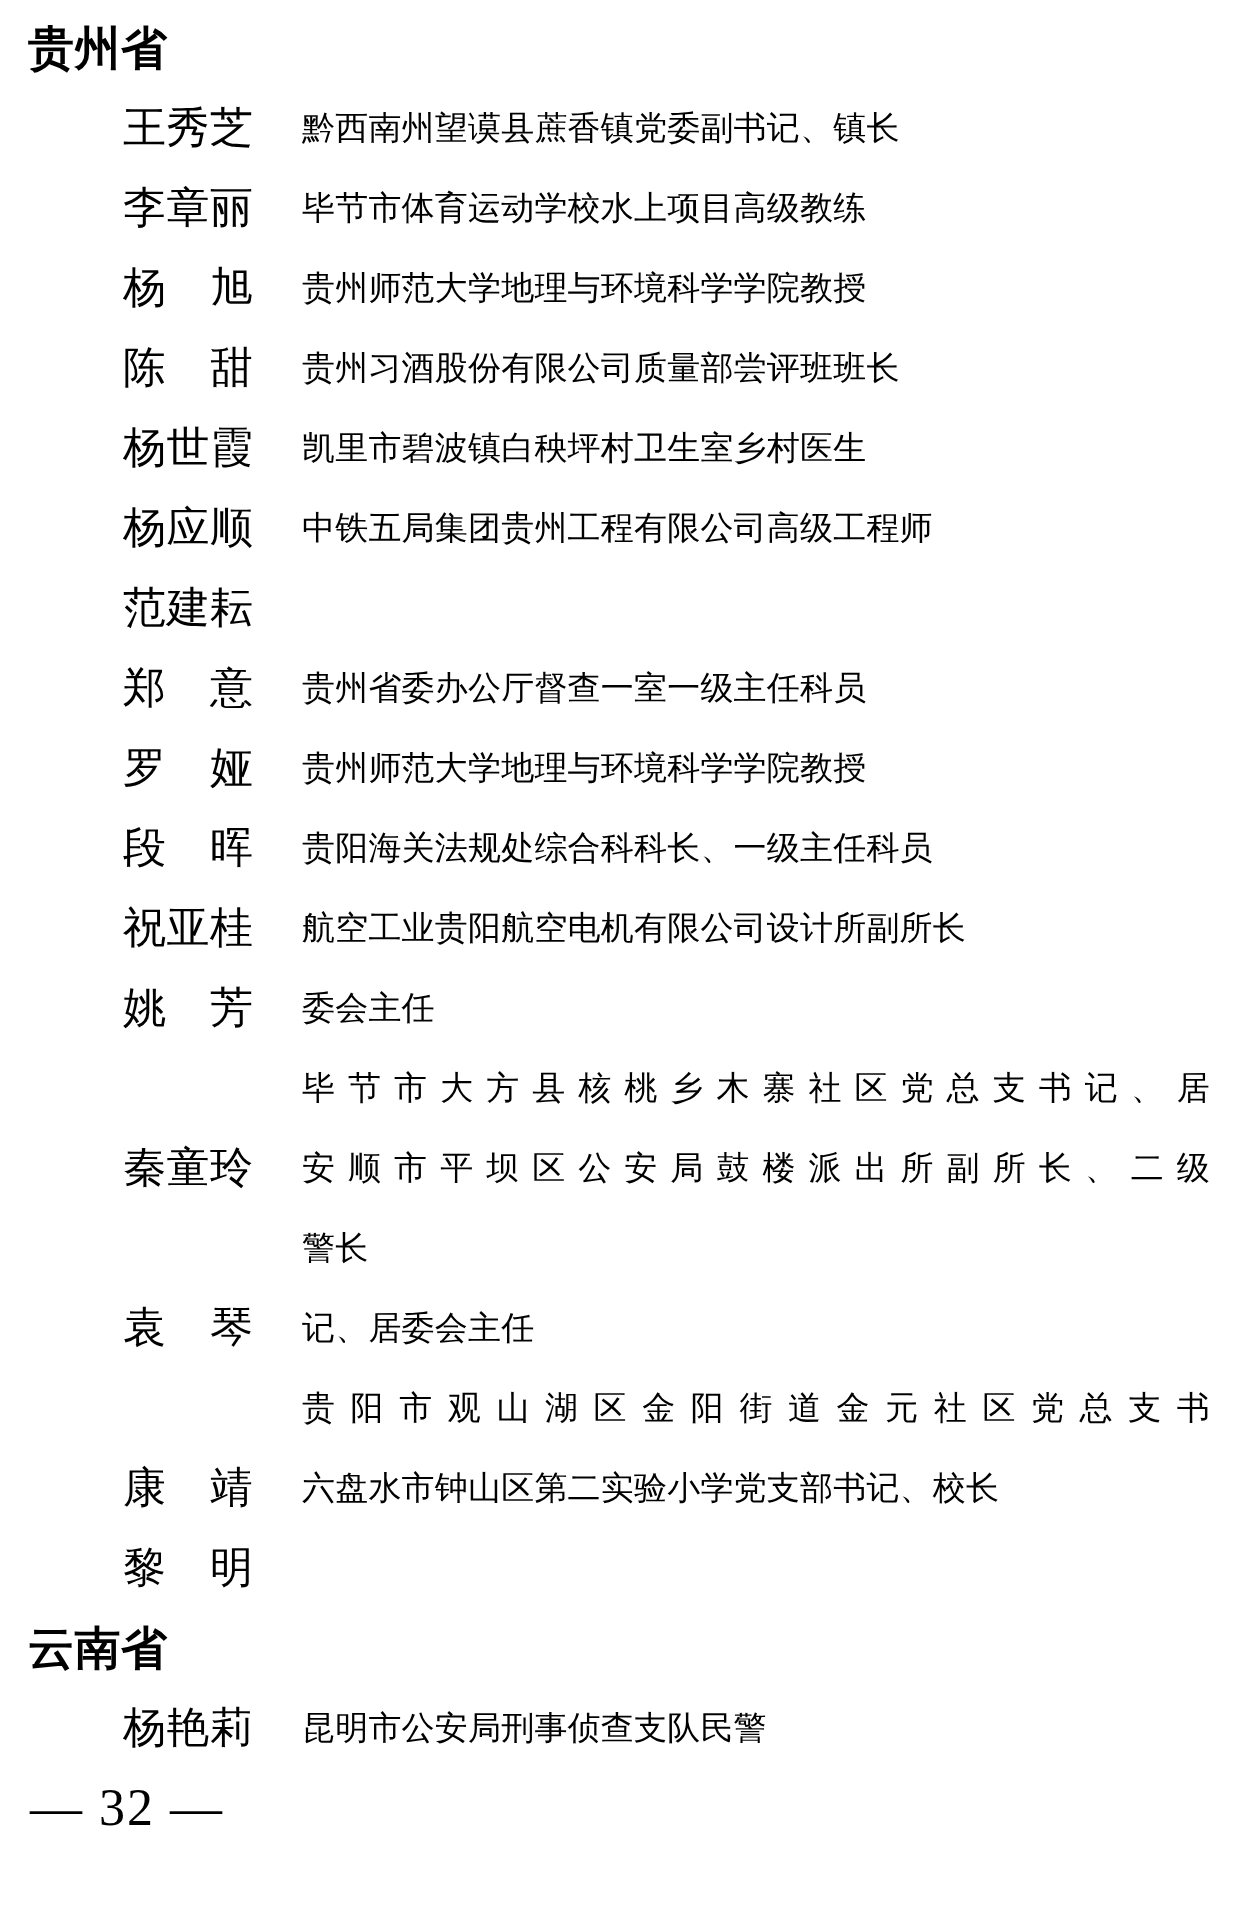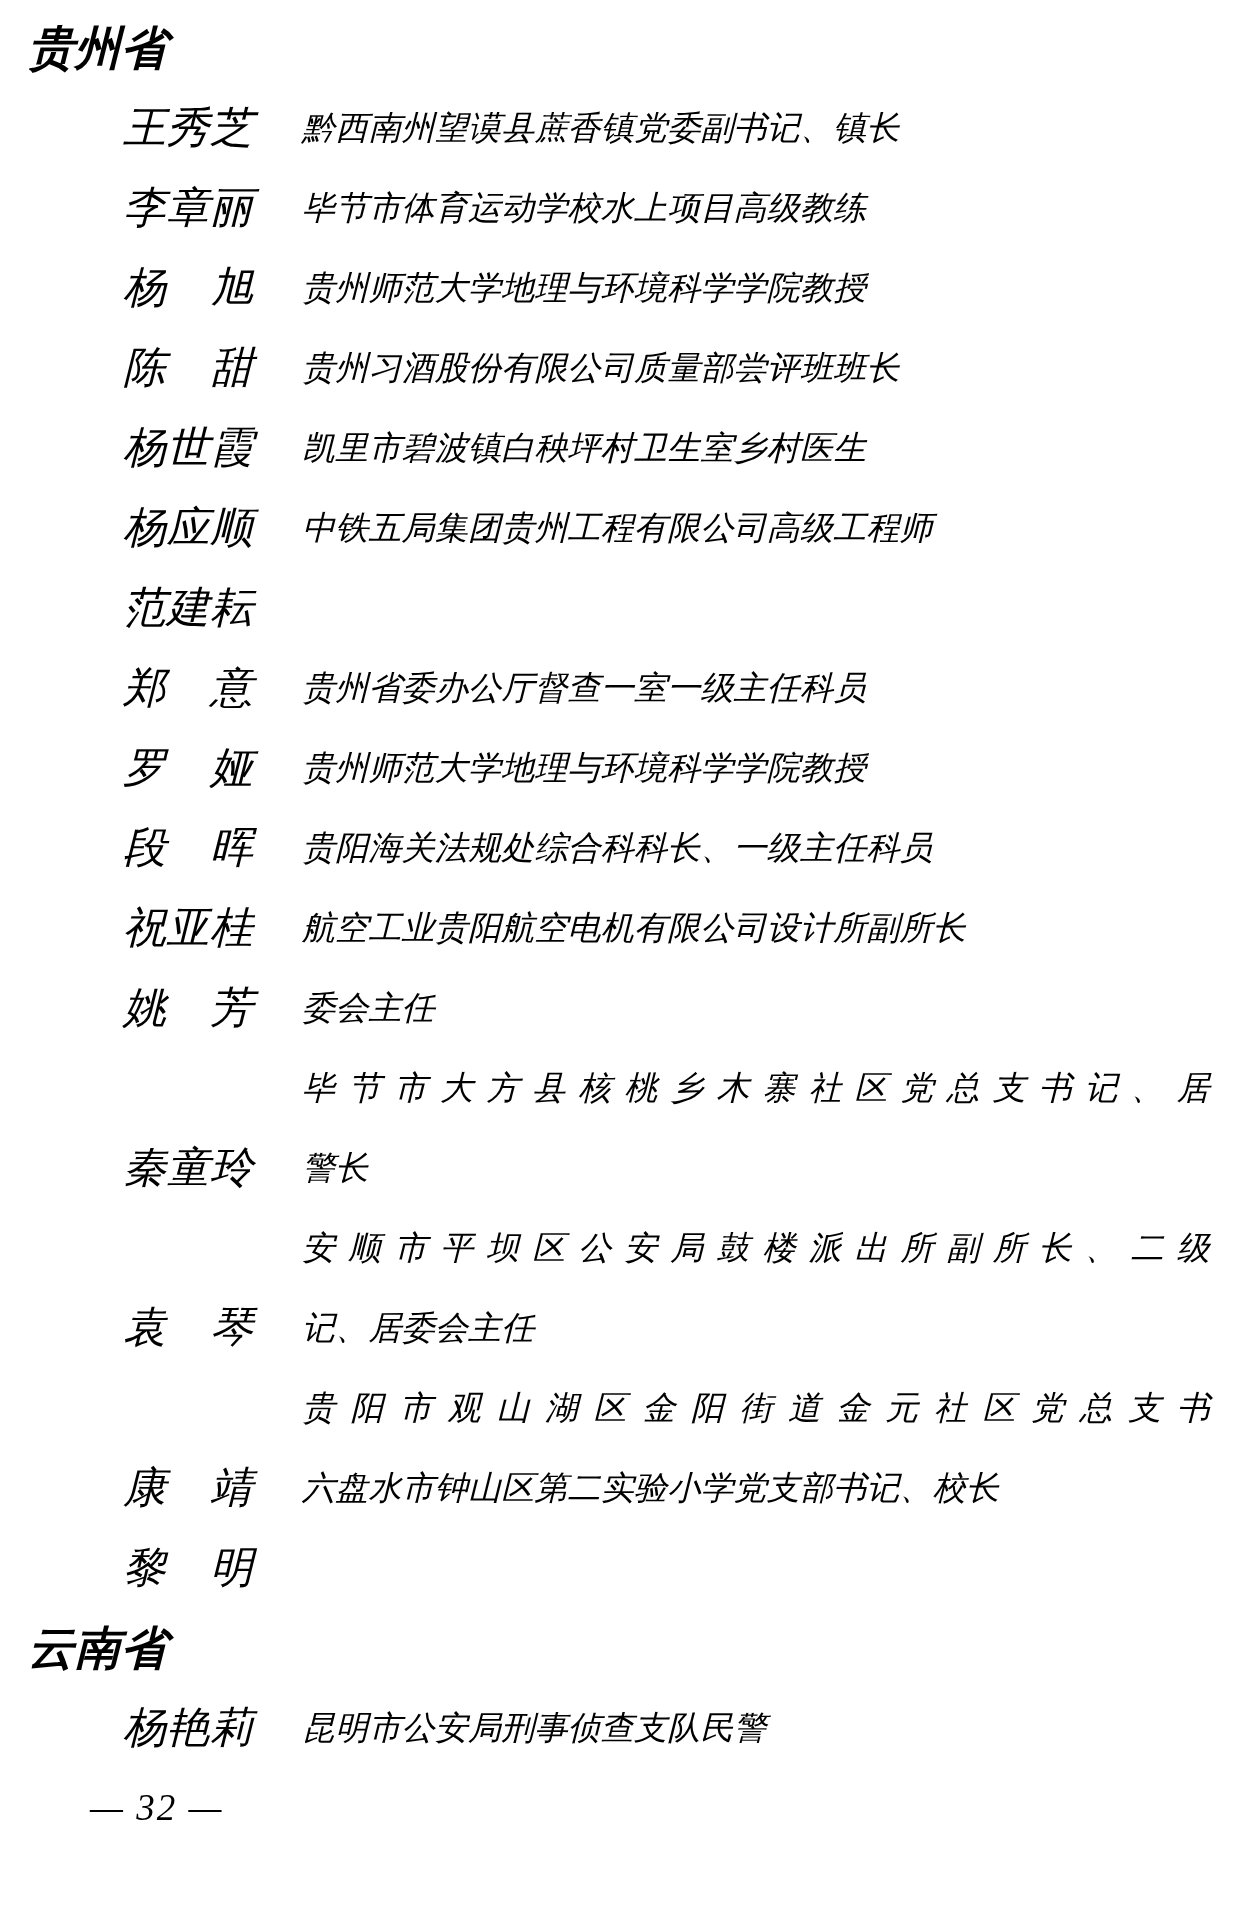--- a/index.html
+++ b/index.html
@@ -9,21 +9,20 @@
   }
   body {
     width: 1242px;
     height: 1921px;
     color: #000000;
     font-family: "Liberation Serif", serif;
     overflow: hidden;
   }
   .doc {
     padding-top: 8px;
-    font-style: italic;
   }
   .section-title {
     margin-left: 28px;
     font-family: "Liberation Sans", sans-serif;
     font-weight: 700;
     font-size: 46px;
     line-height: 80px;
     height: 80px;
     letter-spacing: 0.5px;
     white-space: nowrap;
@@ -52,22 +51,22 @@
   }
   .desc-line {
     letter-spacing: 0.2px;
   }
   .desc-line.justified {
     text-align: justify;
     text-align-last: justify;
     text-justify: inter-character;
   }
   .page-number {
-    margin-left: 90px;
-    font-size: 37px;
+    margin-left: 30px;
+    font-size: 52px;
     line-height: 80px;
     letter-spacing: 2px;
     white-space: nowrap;
   }
 </style>
 </head>
 <body>
 
 <div class="doc">
   <div>
@@ -184,22 +183,22 @@
           <div class="desc-line justified">毕节市大方县核桃乡木寨社区党总支书记、居</div>
         </div>
       </div>
       <div class="entry">
         <div class="entry-name">
           <span>秦</span>
           <span>童</span>
           <span>玲</span>
         </div>
         <div class="entry-desc">
+          <div class="desc-line justified">安顺市平坝区公安局鼓楼派出所副所长、二级</div>
           <div class="desc-line">警长</div>
-          <div class="desc-line justified">安顺市平坝区公安局鼓楼派出所副所长、二级</div>
         </div>
       </div>
       <div class="entry">
         <div class="entry-name">
           <span>袁</span>
           <span>琴</span>
         </div>
         <div class="entry-desc">
           <div class="desc-line">记、居委会主任</div>
           <div class="desc-line justified">贵阳市观山湖区金阳街道金元社区党总支书</div>

